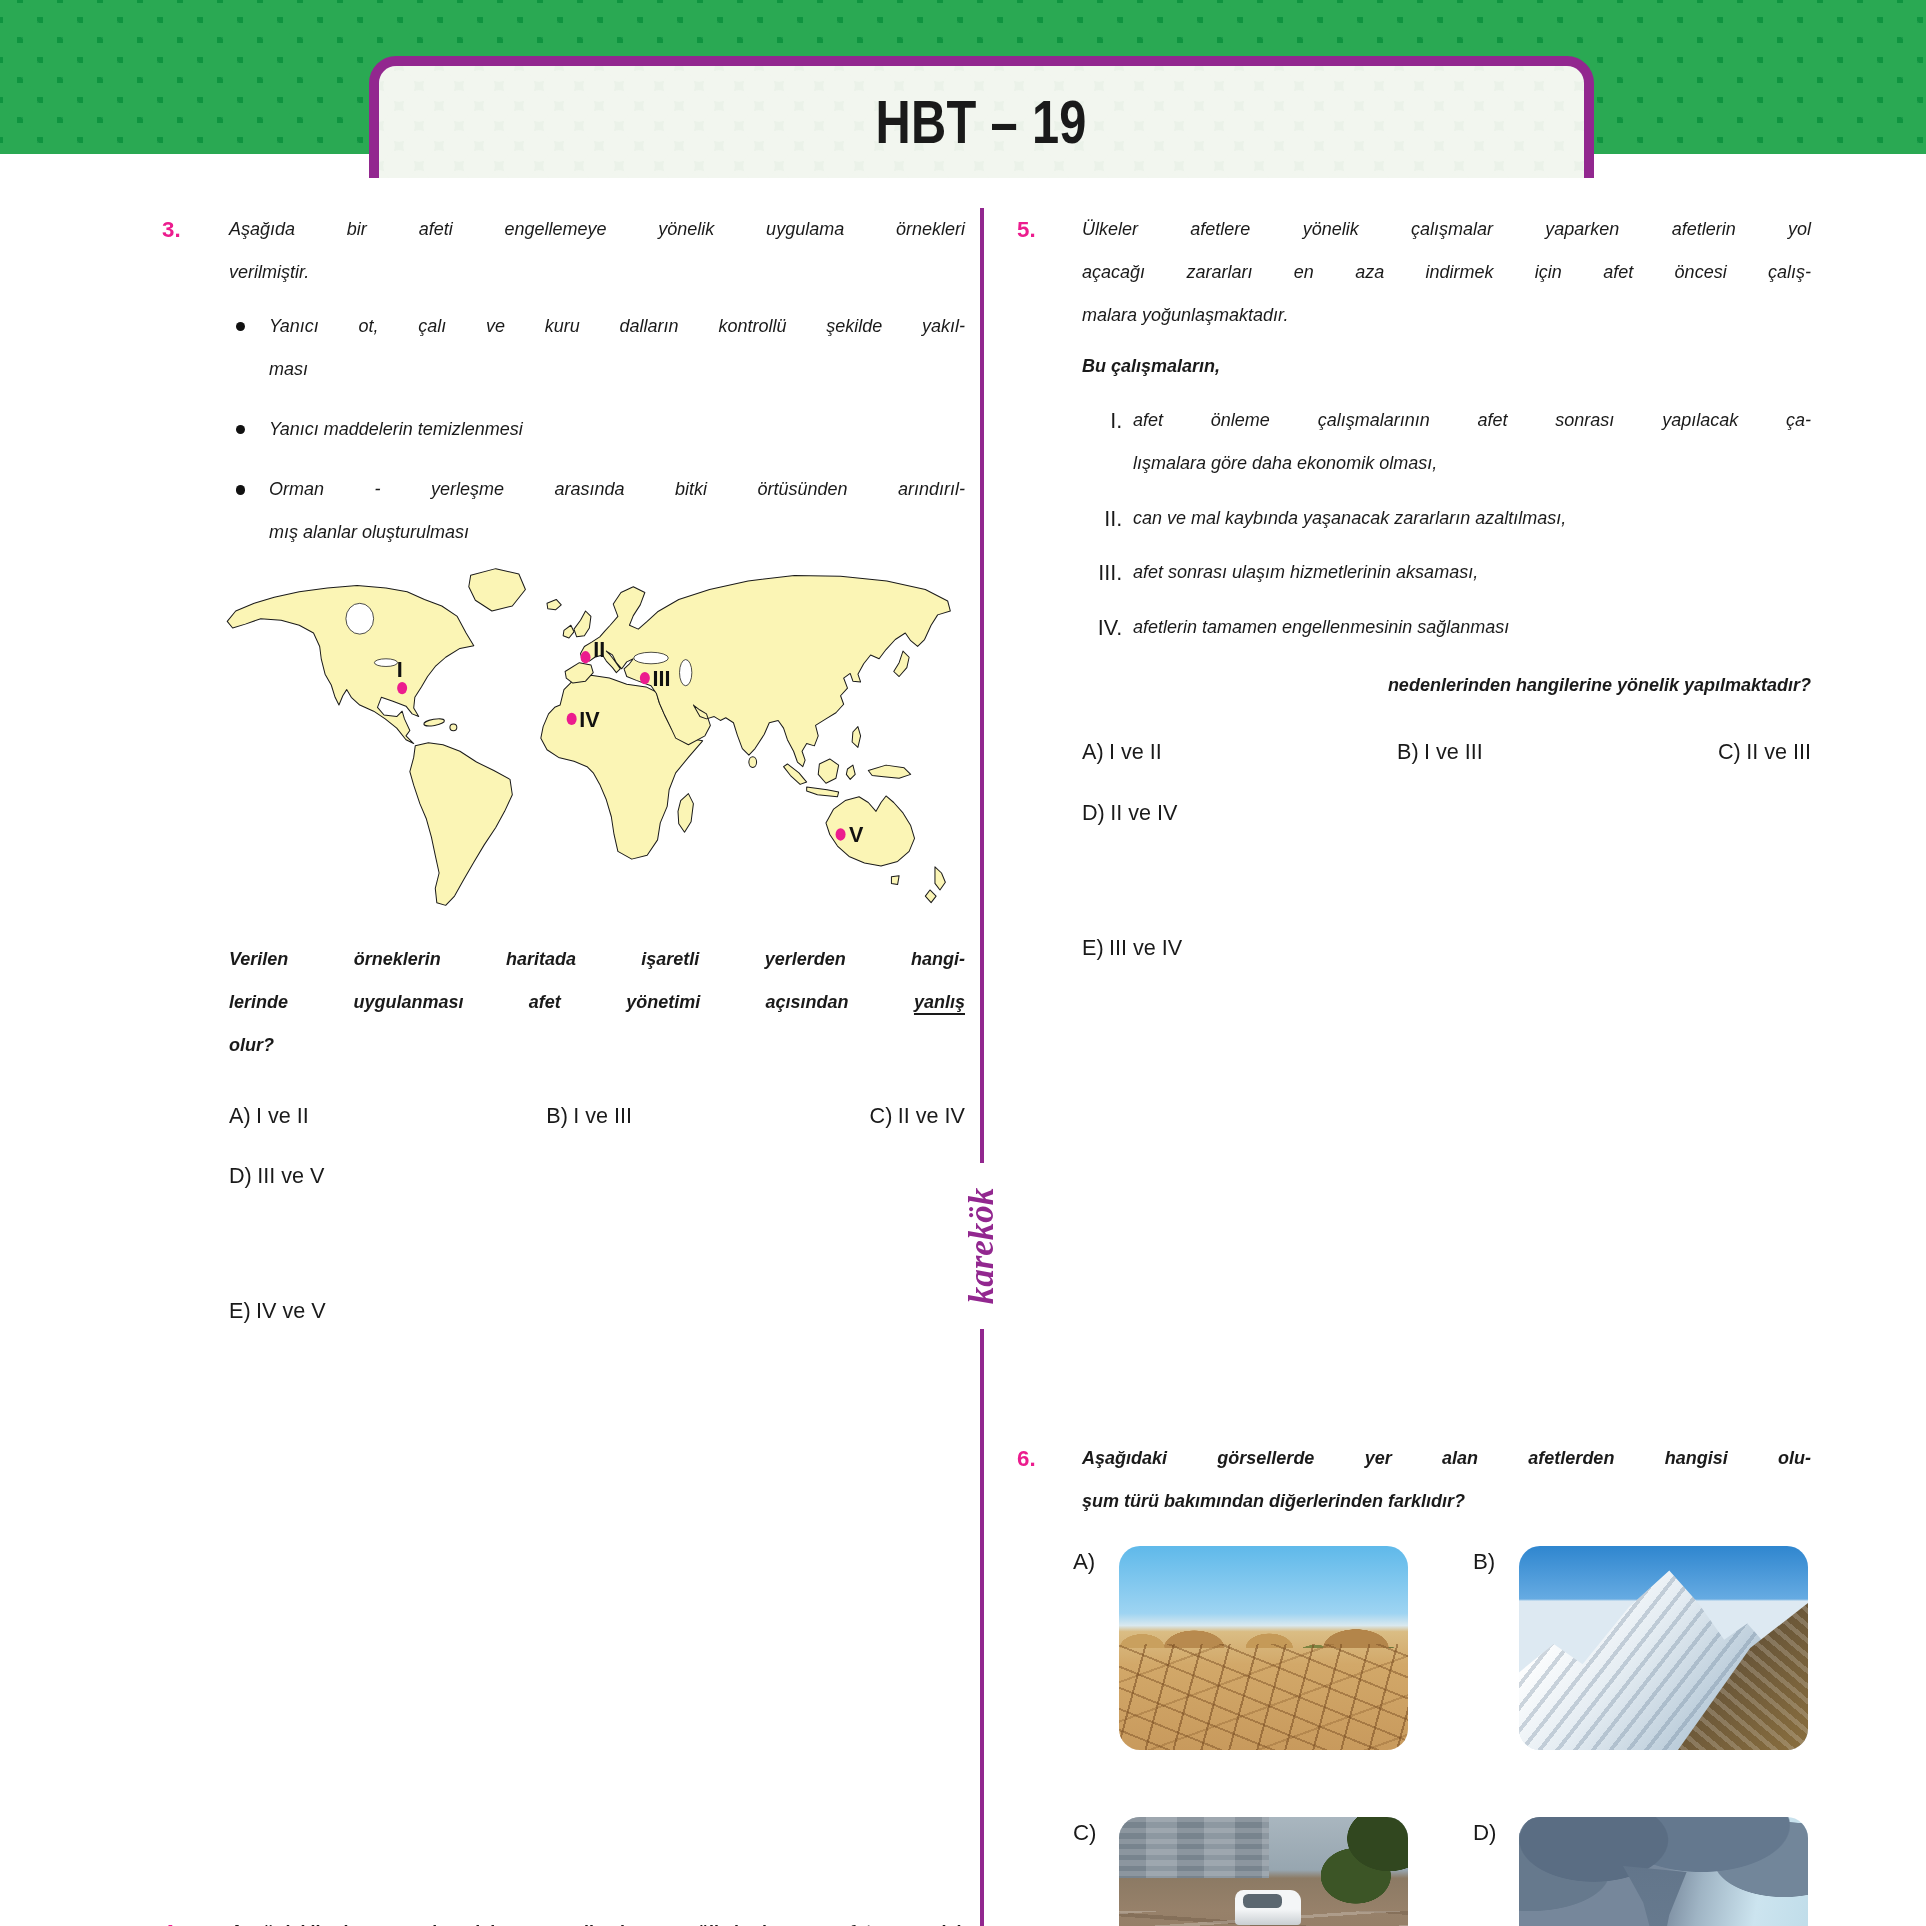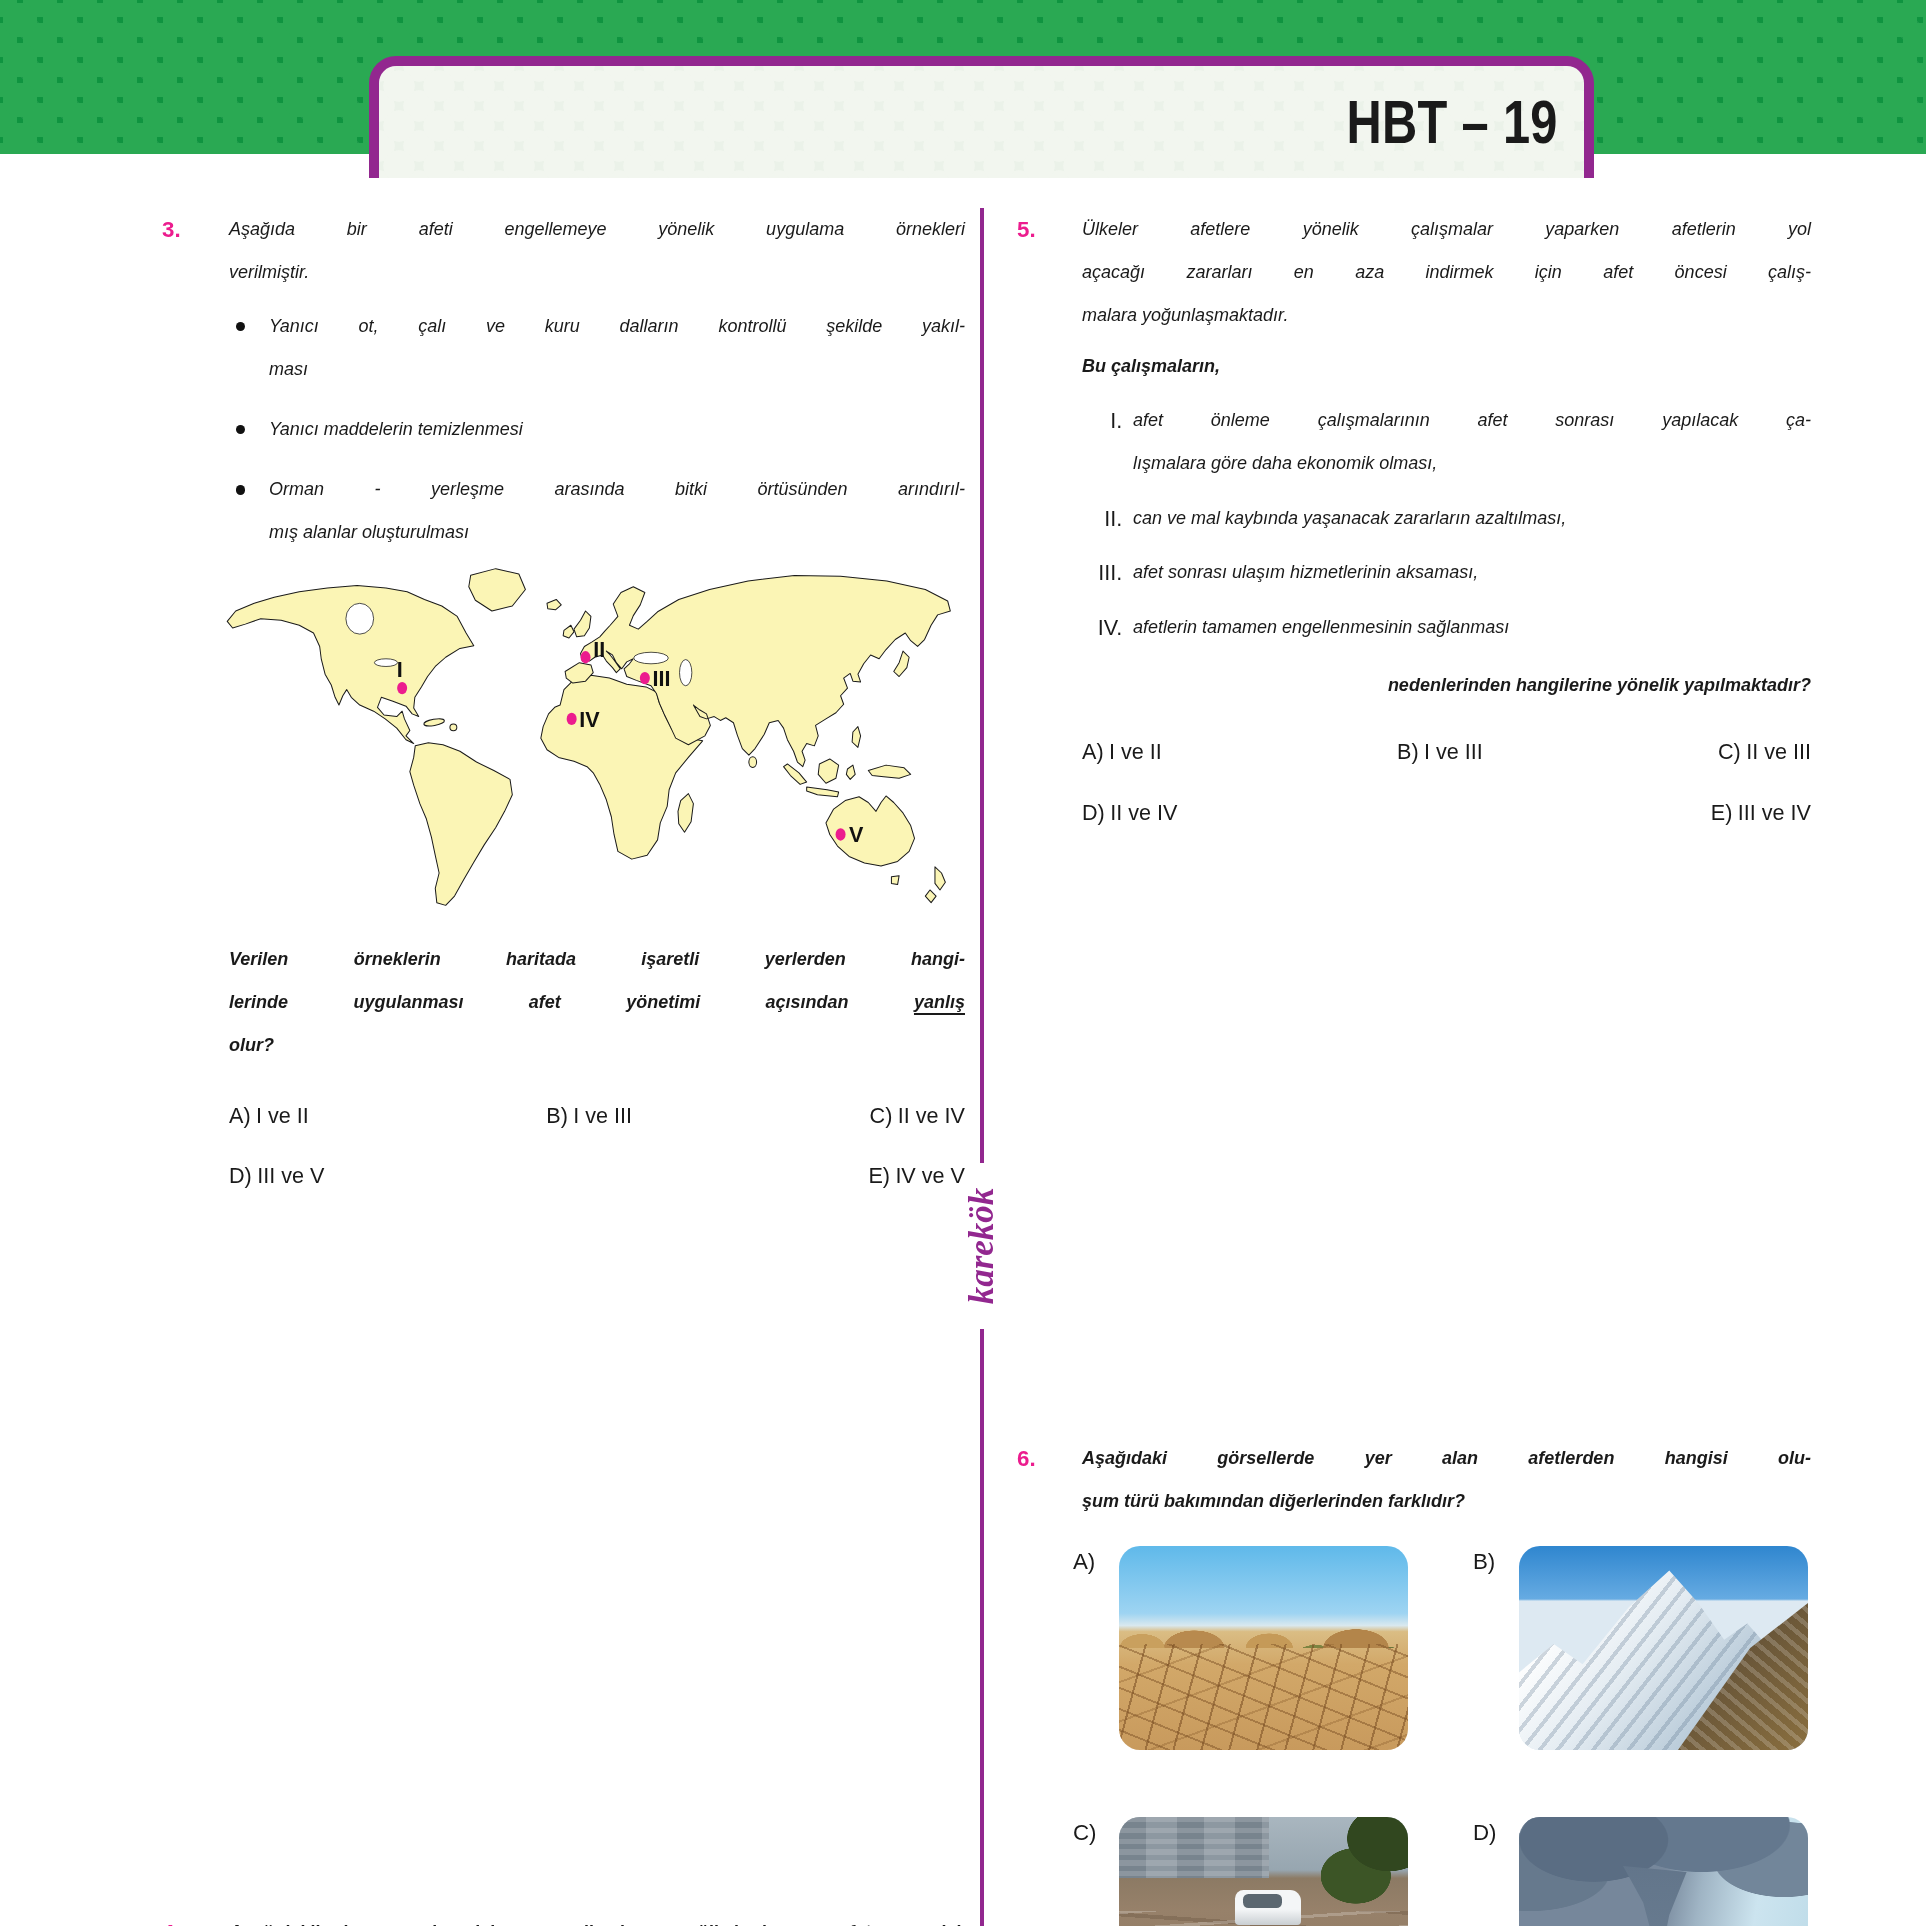--- a/index.html
+++ b/index.html
@@ -16,21 +16,21 @@
     background-size:40px 40px,40px 40px,40px 40px;
     background-position:0 0,20px 20px,10px 10px;}
 
   
   .header-box{position:absolute;left:369px;top:56px;width:1205px;height:112px;
     border:10px solid #92278F;border-bottom:none;border-radius:27px 27px 0 0;
     background-color:#EBF2E9;
     background-image:radial-gradient(circle, #f2f6ef 0 15.4px, transparent 16px),
                      radial-gradient(circle, #f2f6ef 0 15.4px, transparent 16px);
     background-size:40px 40px;background-position:0 0,20px 20px;
-    display:flex;align-items:center;justify-content:flex-end;z-index:3;}
+    display:flex;align-items:center;justify-content:center;z-index:3;}
   .header-title{font-size:61px;font-weight:bold;letter-spacing:0.4px;color:#1a1a1a;
     transform:scaleX(.8);white-space:nowrap;}
 
   
   .vline{position:absolute;left:980px;width:3.9px;background:#92278F;}
   .vline.seg1{top:208px;height:955px;}
   .vline.seg2{top:1329px;height:978px;}
   .brand-logo{position:absolute;left:982px;top:1246px;transform:translate(-50%,-50%) rotate(-90deg);
     font-family:"Liberation Serif",serif;font-style:italic;font-weight:bold;
     font-size:35px;color:#92278F;white-space:nowrap;}
@@ -46,21 +46,21 @@
   .u{text-decoration:underline;text-decoration-thickness:1.9px;text-underline-offset:4.6px;}
 
   .bullets{margin-top:10.8px;}
   .bullet{position:relative;padding-left:40px;margin-bottom:17.3px;}
   .bullet:last-child{margin-bottom:0;}
   .bullet-ic{position:absolute;left:7px;top:17px;width:9.2px;height:9.2px;border-radius:50%;background:#111;}
 
   .mapwrap{margin-left:62px;margin-top:0;width:740px;height:366px;}
 
   .optrow{display:flex;justify-content:space-between;font-size:21.6px;line-height:43px;margin-top:27px;}
-  .optrow2{display:flex;justify-content:space-between;gap:92px;font-size:21.6px;line-height:43px;margin-top:17.3px;}
+  .optrow2{display:flex;justify-content:center;gap:92px;font-size:21.6px;line-height:43px;margin-top:17.3px;flex-direction:column;}
   .opt .ot{margin-left:5.4px;}
 
   .items{margin-top:11.6px;}
   .item{display:grid;grid-template-columns:51px 1fr;margin-bottom:11.6px;}
   .item .rn{text-align:right;padding-right:10.8px;font-size:21.6px;line-height:43px;}
 
   
   .imgrow{display:flex;margin-top:23px;}
   .imgcell{display:flex;align-items:flex-start;}
   .imglab{width:46px;font-size:22.3px;line-height:27px;padding-top:1.5px;}

